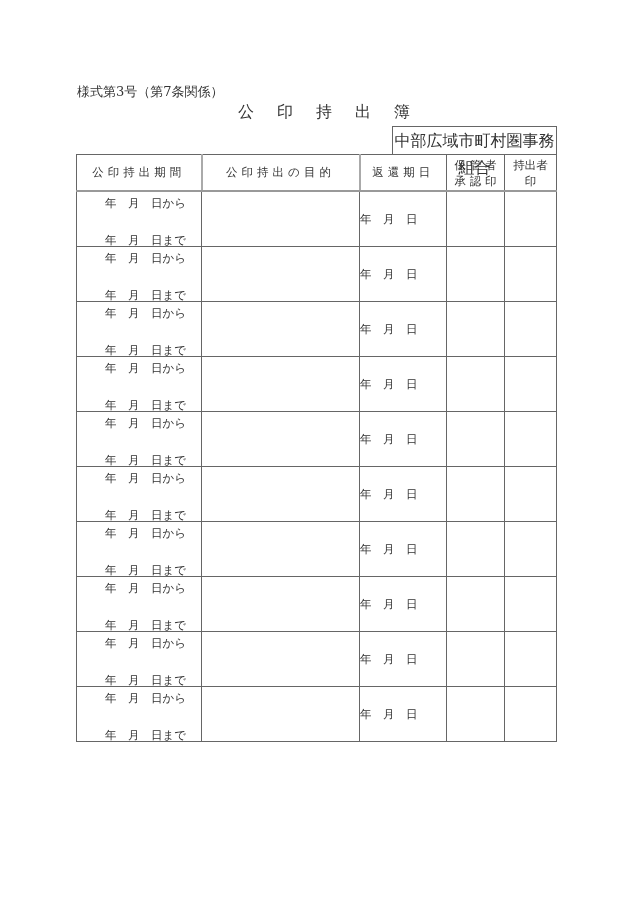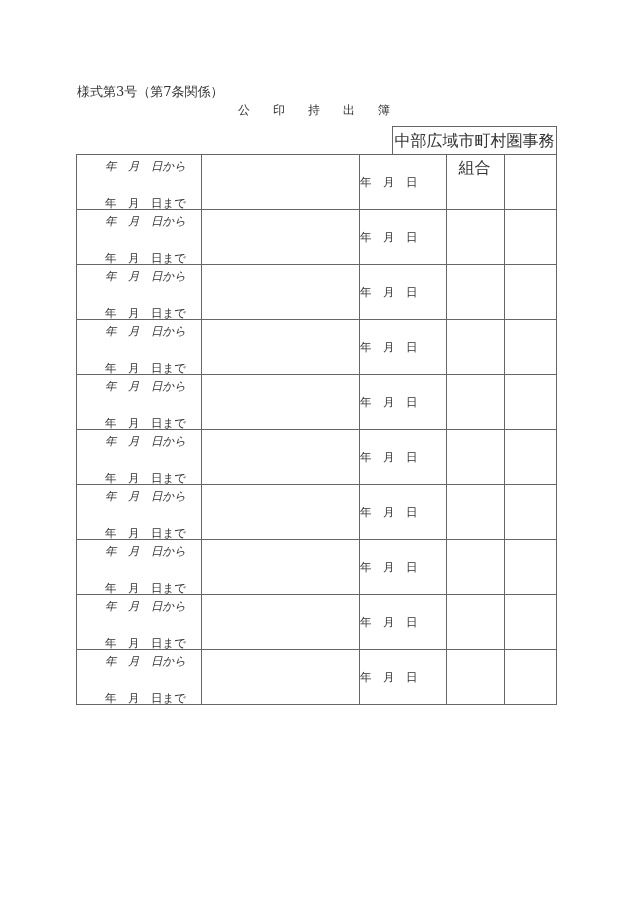--- a/index.html
+++ b/index.html
@@ -2,42 +2,42 @@
 <html><head>
 <meta charset="utf-8">
 <style>
   html, body { margin: 0; padding: 0; }
   body {
     width: 630px; height: 915px; background: #ffffff; position: relative;
     font-family: "DejaVu Serif", "Liberation Serif", serif; color: #333;
     overflow: hidden;
   }
   .form-no { position: absolute; left: 77px; top: 83px; font-size: 13px; letter-spacing: 0; }
-  .title { position: absolute; left: 238px; top: 102px; font-size: 12px; word-spacing: 0; }
+  .title { position: absolute; left: 238px; top: 102px; font-size: 16px; word-spacing: 0; }
   .title span { display: inline-block; margin-right: 23px; }
   .org-box {
     position: absolute; left: 392px; top: 126px; width: 163px; height: 27px;
     border: 1px solid #666; border-bottom: none; box-sizing: content-box;
     font-size: 16px; line-height: 27px; text-align: center;
   }
   table.ledger {
     position: absolute; left: 76px; top: 154px; border-collapse: collapse;
     table-layout: fixed; width: 481px;
   }
   table.ledger td, table.ledger th {
     border: 1px solid #666; padding: 0; font-weight: normal; font-size: 11.5px;
     vertical-align: middle;
   }
   table.ledger th { height: 35px; letter-spacing: 4px; text-align: center; }
   th.two-line { line-height: 16px; letter-spacing: 4px; }
   td.period { height: 54px; position: relative; }
   td.period .l1, td.period .l2 {
     position: absolute; left: 28px; font-size: 11.5px; white-space: pre;
   }
-  td.period .l1 { top: 4px; font-style: italic; }
+  td.period .l1 { top: 4px; }
   td.period .l2 { top: 41px; }
   td.return { padding-right: 8px; white-space: pre; }
   tr.header-row th { border-bottom: 2px solid #999; }
   td.col-purpose { border-left: 2px solid #aaa; }
   td.col-return { border-left: 2px solid #aaa; }
   td.col-approve, td.col-seal { border-left: 1px solid #666; }
 </style>
 </head>
 <body>
 
@@ -51,20 +51,33 @@
 
 <table class="ledger">
   <colgroup>
     <col style="width:125px">
       <col style="width:158px">
       <col style="width:87px">
       <col style="width:58px">
       <col style="width:52px">
   </colgroup>
   <tbody>
+      <tr class="header-row">
+    <th>公印持出期間</th>
+    <th style="border-left:2px solid #aaa">公印持出の目的</th>
+    <th style="border-left:2px solid #aaa">返還期日</th>
+    <th class="two-line">
+      <div style="letter-spacing:0">保 管 者</div>
+      <div style="letter-spacing:0">承 認 印</div>
+    </th>
+    <th class="two-line">
+      <div style="letter-spacing:0">持出者</div>
+      <div style="letter-spacing:0">印</div>
+    </th>
+  </tr>
   <tr>
     <td class="period">
           <span class="l1">年　月　日から</span>
           <span class="l2">年　月　日まで</span>
         </td>
     <td class="col-purpose"></td>
     <td class="return col-return">年　月　日</td>
     <td class="col-approve"></td>
     <td class="col-seal"></td>
   </tr>

